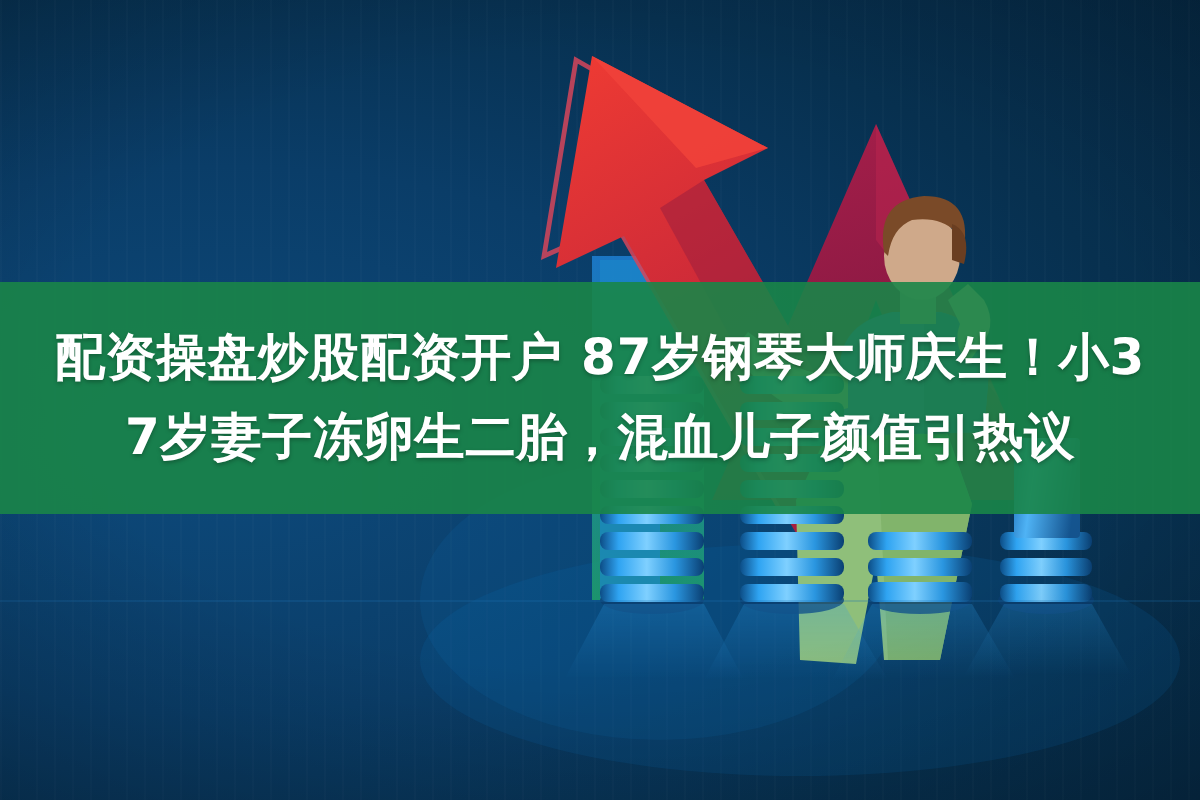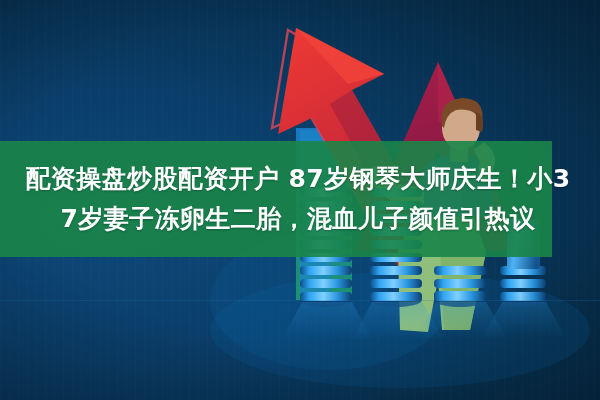--- a/index.html
+++ b/index.html
@@ -22,23 +22,23 @@
       rgba(255,255,255,0) 1px, rgba(255,255,255,0) 9px);
     opacity:.55;pointer-events:none;
   }
   #vign{
     position:absolute;inset:0;pointer-events:none;
     background:radial-gradient(130% 110% at 50% 45%, rgba(0,0,0,0) 35%, rgba(0,0,0,.45) 100%);
   }
   .art{position:absolute;inset:0;}
   
   #banner{
-    position:absolute;left:0;top:141px;width:532px;height:116px;
+    position:absolute;left:0;top:141px;width:600px;height:116px;
     background:rgba(25,133,72,0.90);
-    display:flex;flex-direction:column;align-items:center;justify-content:center;padding-left:20px;
+    display:flex;flex-direction:column;align-items:center;justify-content:center;
   }
   #banner-text{
     width:556px;margin:0 auto;text-align:center;color:#ffffff;
     font-size:25px;font-weight:bold;line-height:40px;letter-spacing:.4px;
     text-shadow:0 1px 2px rgba(0,0,0,.28);
     word-break:break-all;
   }
 </style>
 </head>
 <body>

